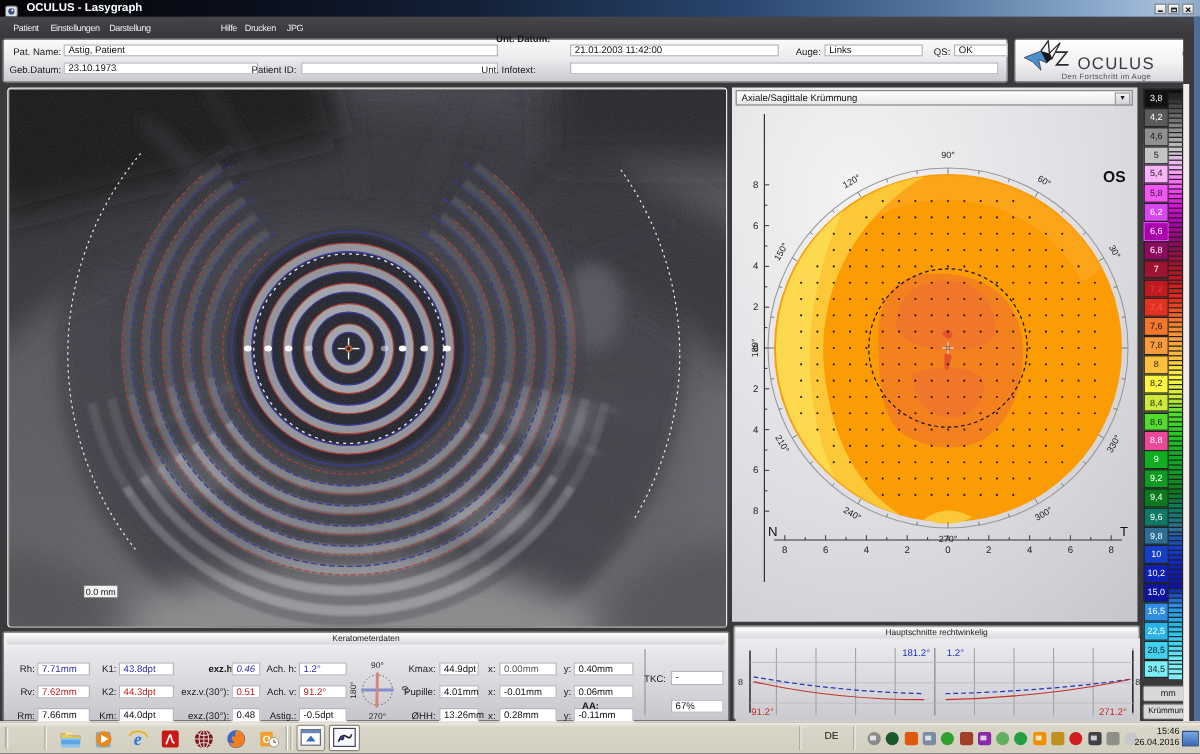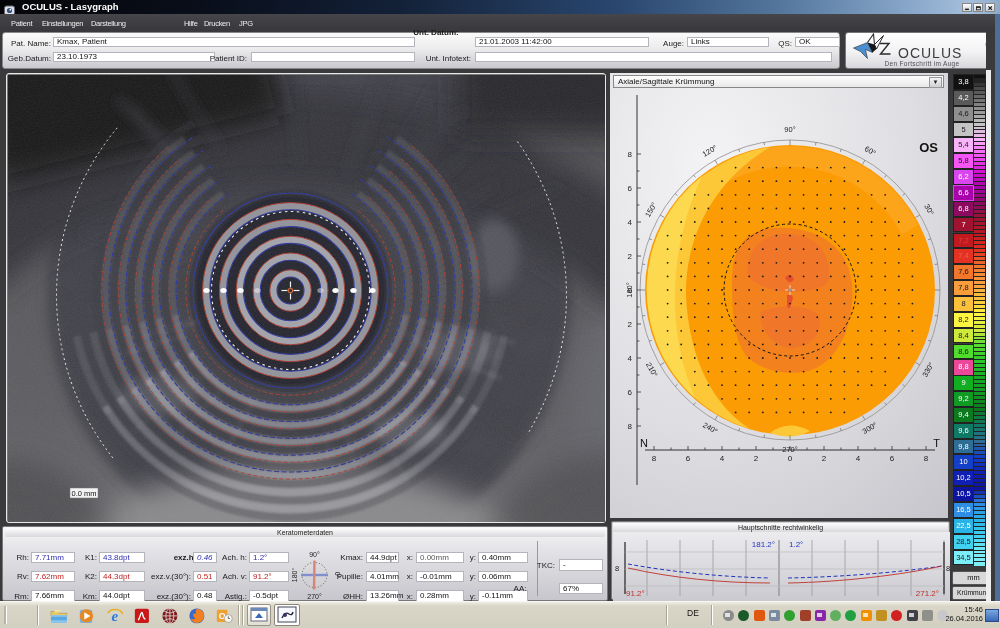--- a/index.html
+++ b/index.html
@@ -30,32 +30,32 @@
 <div style="position:absolute;left:11px;top:5px;">Patient</div>
 <div style="position:absolute;left:42px;top:5px;">Einstellungen</div>
 <div style="position:absolute;left:91px;top:5px;">Darstellung</div>
 <div style="position:absolute;left:137px;top:22px;">Einstellungen</div>
 <div style="position:absolute;left:184px;top:5px;">Hilfe</div>
 <div style="position:absolute;left:204px;top:5px;">Drucken</div>
 <div style="position:absolute;left:239px;top:5px;">JPG</div>
 </div>
 <div style="position:absolute;left:2px;top:31.5px;width:838px;height:37px;background:linear-gradient(180deg,#fafafa 0%,#ececee 45%,#c9c9cf 100%);border:1px solid #888;border-radius:3px;box-sizing:border-box;"></div>
 <div style="position:absolute;left:-19px;top:38.5px;width:70px;text-align:right;font-size:8px;color:#1a1a1a;font-weight:normal;white-space:nowrap;">Pat. Name:</div>
-<div style="position:absolute;left:53px;top:36.5px;width:362px;height:10.5px;background:#fff;border:1px solid #b4b4bc;box-sizing:border-box;font-size:8px;line-height:8.5px;color:#111;padding-left:3px;white-space:nowrap;">Kmax, Patient</div>
+<div style="position:absolute;left:53px;top:36.5px;width:362px;height:10.5px;background:#fff;border:1px solid #b4b4bc;box-sizing:border-box;font-size:8px;line-height:8.5px;color:#111;padding-left:3px;white-space:nowrap;">Astig, Patient</div>
 <div style="position:absolute;left:-19px;top:53.5px;width:70px;text-align:right;font-size:8px;color:#1a1a1a;font-weight:normal;white-space:nowrap;">Geb.Datum:</div>
 <div style="position:absolute;left:53px;top:51.5px;width:162px;height:10.5px;background:#fff;border:1px solid #b4b4bc;box-sizing:border-box;font-size:8px;line-height:8.5px;color:#111;padding-left:3px;white-space:nowrap;">23.10.1973</div>
 <div style="position:absolute;left:177px;top:53.5px;width:70px;text-align:right;font-size:8px;color:#1a1a1a;font-weight:normal;white-space:nowrap;">Patient ID:</div>
 <div style="position:absolute;left:251px;top:51.5px;width:164px;height:10.5px;background:#fff;border:1px solid #b4b4bc;box-sizing:border-box;font-size:8px;line-height:8.5px;color:#111;padding-left:3px;white-space:nowrap;"></div>
 <div style="position:absolute;left:401px;top:28px;width:70px;text-align:center;font-size:8px;color:#1a1a1a;font-weight:bold;white-space:nowrap;">Unt. Datum:</div>
 <div style="position:absolute;left:475px;top:36.5px;width:174px;height:10.5px;background:#fff;border:1px solid #b4b4bc;box-sizing:border-box;font-size:8px;line-height:8.5px;color:#111;padding-left:3px;white-space:nowrap;">21.01.2003 11:42:00</div>
 <div style="position:absolute;left:614px;top:38.5px;width:70px;text-align:right;font-size:8px;color:#1a1a1a;font-weight:normal;white-space:nowrap;">Auge:</div>
 <div style="position:absolute;left:687px;top:36.5px;width:82px;height:10.5px;background:#fff;border:1px solid #b4b4bc;box-sizing:border-box;font-size:8px;line-height:8.5px;color:#111;padding-left:3px;white-space:nowrap;">Links</div>
 <div style="position:absolute;left:722px;top:38.5px;width:70px;text-align:right;font-size:8px;color:#1a1a1a;font-weight:normal;white-space:nowrap;">QS:</div>
 <div style="position:absolute;left:795px;top:36.5px;width:45px;height:10.5px;background:#fff;border:1px solid #b4b4bc;box-sizing:border-box;font-size:8px;line-height:8.5px;color:#111;padding-left:3px;white-space:nowrap;">OK</div>
-<div style="position:absolute;left:401px;top:53.5px;width:70px;text-align:right;font-size:8px;color:#1a1a1a;font-weight:normal;white-space:nowrap;">Unt. Infotext:</div>
+<div style="position:absolute;left:401px;top:53.5px;width:70px;font-size:8px;color:#1a1a1a;font-weight:normal;white-space:nowrap;">Unt. Infotext:</div>
 <div style="position:absolute;left:475px;top:51.5px;width:357px;height:10.5px;background:#fff;border:1px solid #b4b4bc;box-sizing:border-box;font-size:8px;line-height:8.5px;color:#111;padding-left:3px;white-space:nowrap;"></div>
 <div style="position:absolute;left:845px;top:31.5px;width:151px;height:37px;background:linear-gradient(180deg,#ffffff 0%,#f2f2f4 55%,#d8d8dc 100%);border:1px solid #777;border-radius:3px;box-sizing:border-box;">
 <svg width="149" height="35" viewBox="0 0 149 35">
 <g transform="translate(7,-1)">
 <path d="M14.5,10.5 L20.5,2 L21.5,12.5" fill="none" stroke="#2a2a2e" stroke-width="1.1"></path>
 <path d="M21.5,12.5 L30.5,3.5 L23.5,17 Z" fill="#ffffff" stroke="#2a2a2e" stroke-width="1"></path>
 <path d="M0.5,16 L14.5,10.5 L19.5,20.5 L12.5,17.5 L14.5,26.5 L7.5,19.5 Z" fill="#4a90d0" stroke="#2a2a2e" stroke-width="0.6"></path>
 <path d="M14.5,10.5 L21.5,12.5 L23.5,17 L19.5,20.5 Z" fill="#17171b"></path>
 <path d="M27,11.5 h9 l-8.5,10.5 h10" fill="none" stroke="#2a2a2e" stroke-width="1.4"></path>
 </g>
@@ -970,21 +970,21 @@
 <div style="position:absolute;left:974px;top:466.29px;width:11px;height:1px;background:#222;"></div>
 <div style="position:absolute;left:953px;top:470.3px;width:21px;height:15.85px;background:#101fb4;border:1px solid #222;box-sizing:border-box;color:#ffffff;font-size:7.5px;line-height:14.8px;text-align:center;">10,2</div>
 <div style="position:absolute;left:974px;top:470.25px;width:11px;height:4.46px;background:#101fb4;border-right:1px solid #222;"></div>
 <div style="position:absolute;left:974px;top:470.25px;width:11px;height:1px;background:#222;"></div>
 <div style="position:absolute;left:974px;top:474.21px;width:11px;height:4.46px;background:#0f1caf;border-right:1px solid #222;"></div>
 <div style="position:absolute;left:974px;top:474.21px;width:11px;height:1px;background:#222;"></div>
 <div style="position:absolute;left:974px;top:478.18px;width:11px;height:4.46px;background:#0e1aaa;border-right:1px solid #222;"></div>
 <div style="position:absolute;left:974px;top:478.18px;width:11px;height:1px;background:#222;"></div>
 <div style="position:absolute;left:974px;top:482.14px;width:11px;height:4.46px;background:#0d17a5;border-right:1px solid #222;"></div>
 <div style="position:absolute;left:974px;top:482.14px;width:11px;height:1px;background:#222;"></div>
-<div style="position:absolute;left:953px;top:486.1px;width:21px;height:15.85px;background:#0c14a0;border:1px solid #222;box-sizing:border-box;color:#ffffff;font-size:7.5px;line-height:14.8px;text-align:center;">10,5</div>
+<div style="position:absolute;left:953px;top:486.1px;width:21px;height:15.85px;background:#0c14a0;border:1px solid #222;box-sizing:border-box;color:#ffffff;font-size:7.5px;line-height:14.8px;text-align:center;">15,0</div>
 <div style="position:absolute;left:974px;top:486.10px;width:11px;height:4.46px;background:#0c14a0;border-right:1px solid #222;"></div>
 <div style="position:absolute;left:974px;top:486.10px;width:11px;height:1px;background:#222;"></div>
 <div style="position:absolute;left:974px;top:490.06px;width:11px;height:4.46px;background:#1432b2;border-right:1px solid #222;"></div>
 <div style="position:absolute;left:974px;top:490.06px;width:11px;height:1px;background:#222;"></div>
 <div style="position:absolute;left:974px;top:494.03px;width:11px;height:4.46px;background:#1d51c3;border-right:1px solid #222;"></div>
 <div style="position:absolute;left:974px;top:494.03px;width:11px;height:1px;background:#222;"></div>
 <div style="position:absolute;left:974px;top:497.99px;width:11px;height:4.46px;background:#2670d4;border-right:1px solid #222;"></div>
 <div style="position:absolute;left:974px;top:497.99px;width:11px;height:1px;background:#222;"></div>
 <div style="position:absolute;left:953px;top:502.0px;width:21px;height:15.85px;background:#2e8ee6;border:1px solid #222;box-sizing:border-box;color:#ffffff;font-size:7.5px;line-height:14.8px;text-align:center;">16,5</div>
 <div style="position:absolute;left:974px;top:501.95px;width:11px;height:4.46px;background:#2e8ee6;border-right:1px solid #222;"></div>
@@ -1073,21 +1073,21 @@
 <div style="position:absolute;left:413px;top:63.0px;width:48px;height:11.5px;background:#fff;border:1px solid #b4b4bc;box-sizing:border-box;font-size:8px;line-height:9.5px;color:#111;padding-left:3px;white-space:nowrap;">0.28mm</div>
 <div style="position:absolute;left:403px;top:26.0px;width:70px;text-align:right;font-size:8px;color:#1a1a1a;font-weight:normal;white-space:nowrap;">y:</div>
 <div style="position:absolute;left:475px;top:24.5px;width:50px;height:11.5px;background:#fff;border:1px solid #b4b4bc;box-sizing:border-box;font-size:8px;line-height:9.5px;color:#111;padding-left:3px;white-space:nowrap;">0.40mm</div>
 <div style="position:absolute;left:403px;top:45.3px;width:70px;text-align:right;font-size:8px;color:#1a1a1a;font-weight:normal;white-space:nowrap;">y:</div>
 <div style="position:absolute;left:475px;top:43.8px;width:50px;height:11.5px;background:#fff;border:1px solid #b4b4bc;box-sizing:border-box;font-size:8px;line-height:9.5px;color:#111;padding-left:3px;white-space:nowrap;">0.06mm</div>
 <div style="position:absolute;left:403px;top:64.5px;width:70px;text-align:right;font-size:8px;color:#1a1a1a;font-weight:normal;white-space:nowrap;">y:</div>
 <div style="position:absolute;left:475px;top:63.0px;width:50px;height:11.5px;background:#fff;border:1px solid #b4b4bc;box-sizing:border-box;font-size:8px;line-height:9.5px;color:#111;padding-left:3px;white-space:nowrap;">-0.11mm</div>
 <div style="position:absolute;left:534px;top:14px;width:1px;height:55px;background:#999;"></div>
 <div style="position:absolute;left:482px;top:33.5px;width:70px;text-align:right;font-size:8px;color:#1a1a1a;font-weight:normal;white-space:nowrap;">TKC:</div>
 <div style="position:absolute;left:556px;top:32px;width:44px;height:11.5px;background:#fff;border:1px solid #b4b4bc;box-sizing:border-box;font-size:8px;line-height:9.5px;color:#111;padding-left:3px;white-space:nowrap;">-</div>
-<div style="position:absolute;left:482px;top:57px;width:70px;text-align:center;font-size:8px;color:#1a1a1a;font-weight:normal;white-space:nowrap;">AA:</div>
+<div style="position:absolute;left:482px;top:57px;width:70px;text-align:left;font-size:8px;color:#1a1a1a;font-weight:bold;white-space:nowrap;">AA:</div>
 <div style="position:absolute;left:556px;top:55.5px;width:44px;height:11.5px;background:#fff;border:1px solid #b4b4bc;box-sizing:border-box;font-size:8px;line-height:9.5px;color:#111;padding-left:3px;white-space:nowrap;">67%</div>
 </div>
 <div style="position:absolute;left:611px;top:521px;width:339px;height:79px;background:#d4d4d8;border:1px solid #777;border-radius:2px;box-sizing:border-box;">
 <div style="position:absolute;left:1px;top:1px;width:335px;height:9px;background:linear-gradient(180deg,#fdfdfd,#d9d9dd);font-size:7px;color:#222;text-align:center;line-height:9px;">Hauptschnitte rechtwinkelig</div>
 <svg width="339" height="79" style="position:absolute;left:0;top:0;">
 <defs>
         <linearGradient id="cbg" x1="0" y1="0" x2="0" y2="1">
           <stop offset="0%" stop-color="#ececef"></stop>
           <stop offset="100%" stop-color="#c9c9cf"></stop>
         </linearGradient>

